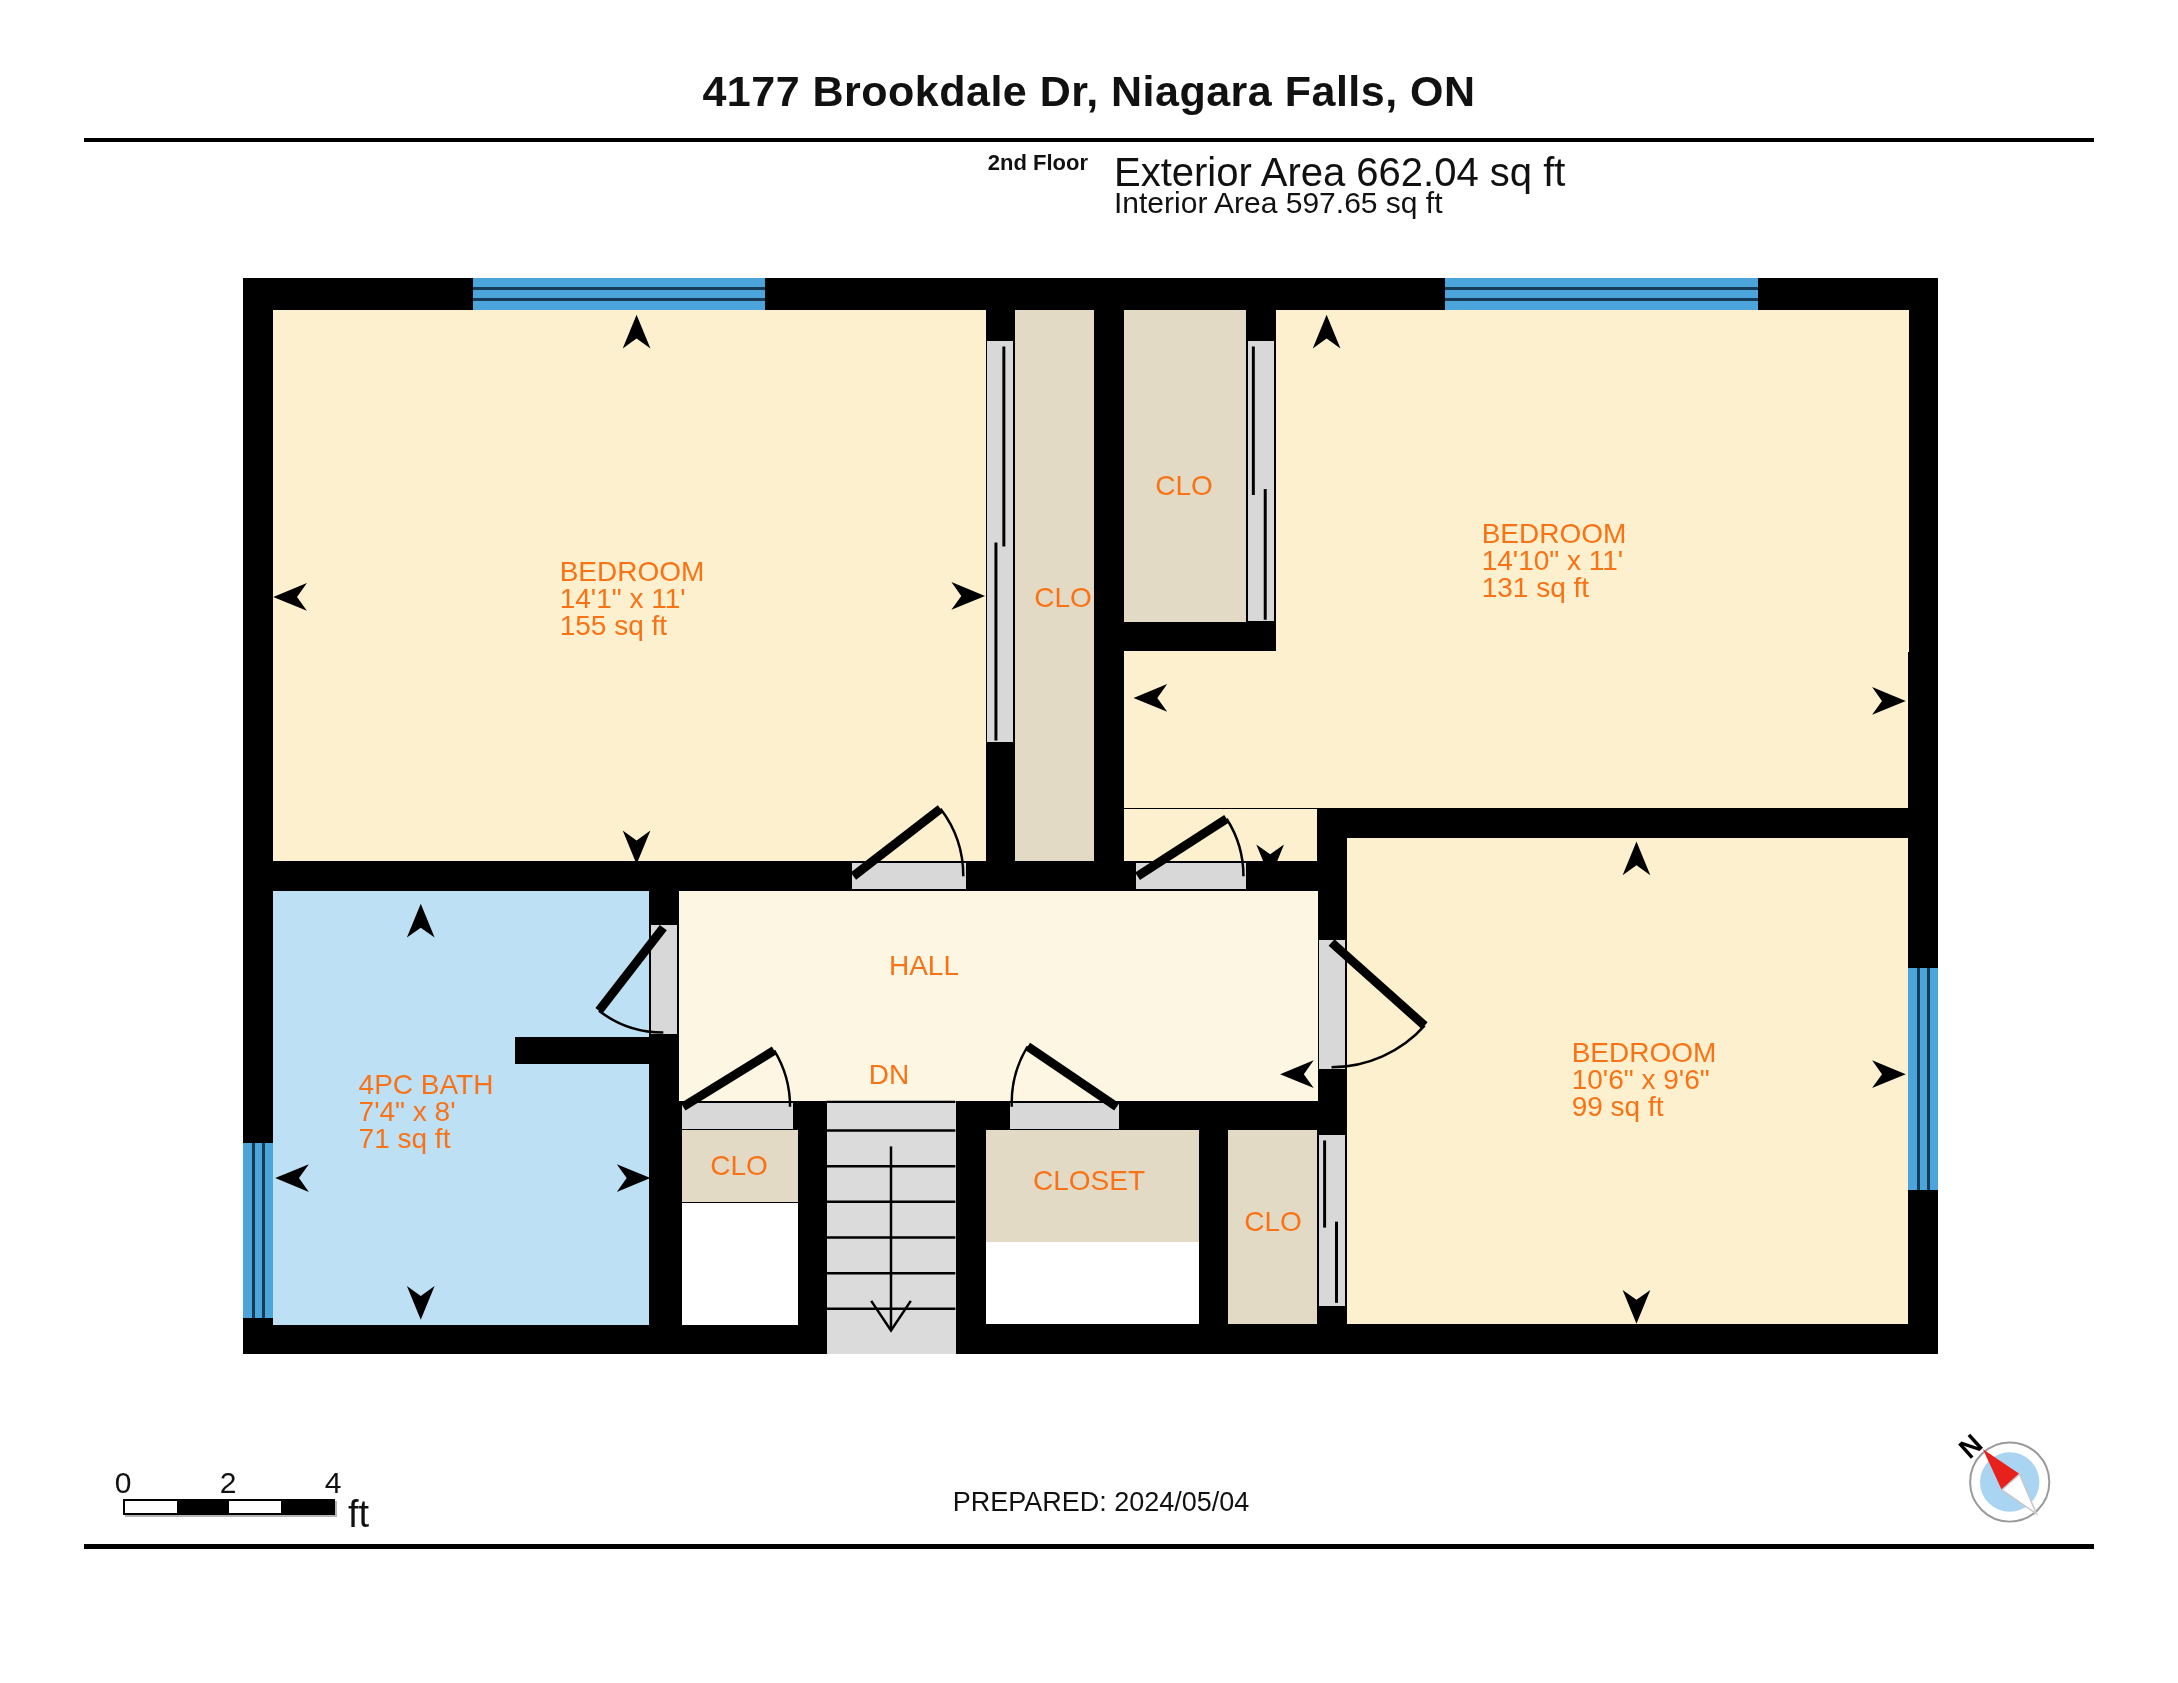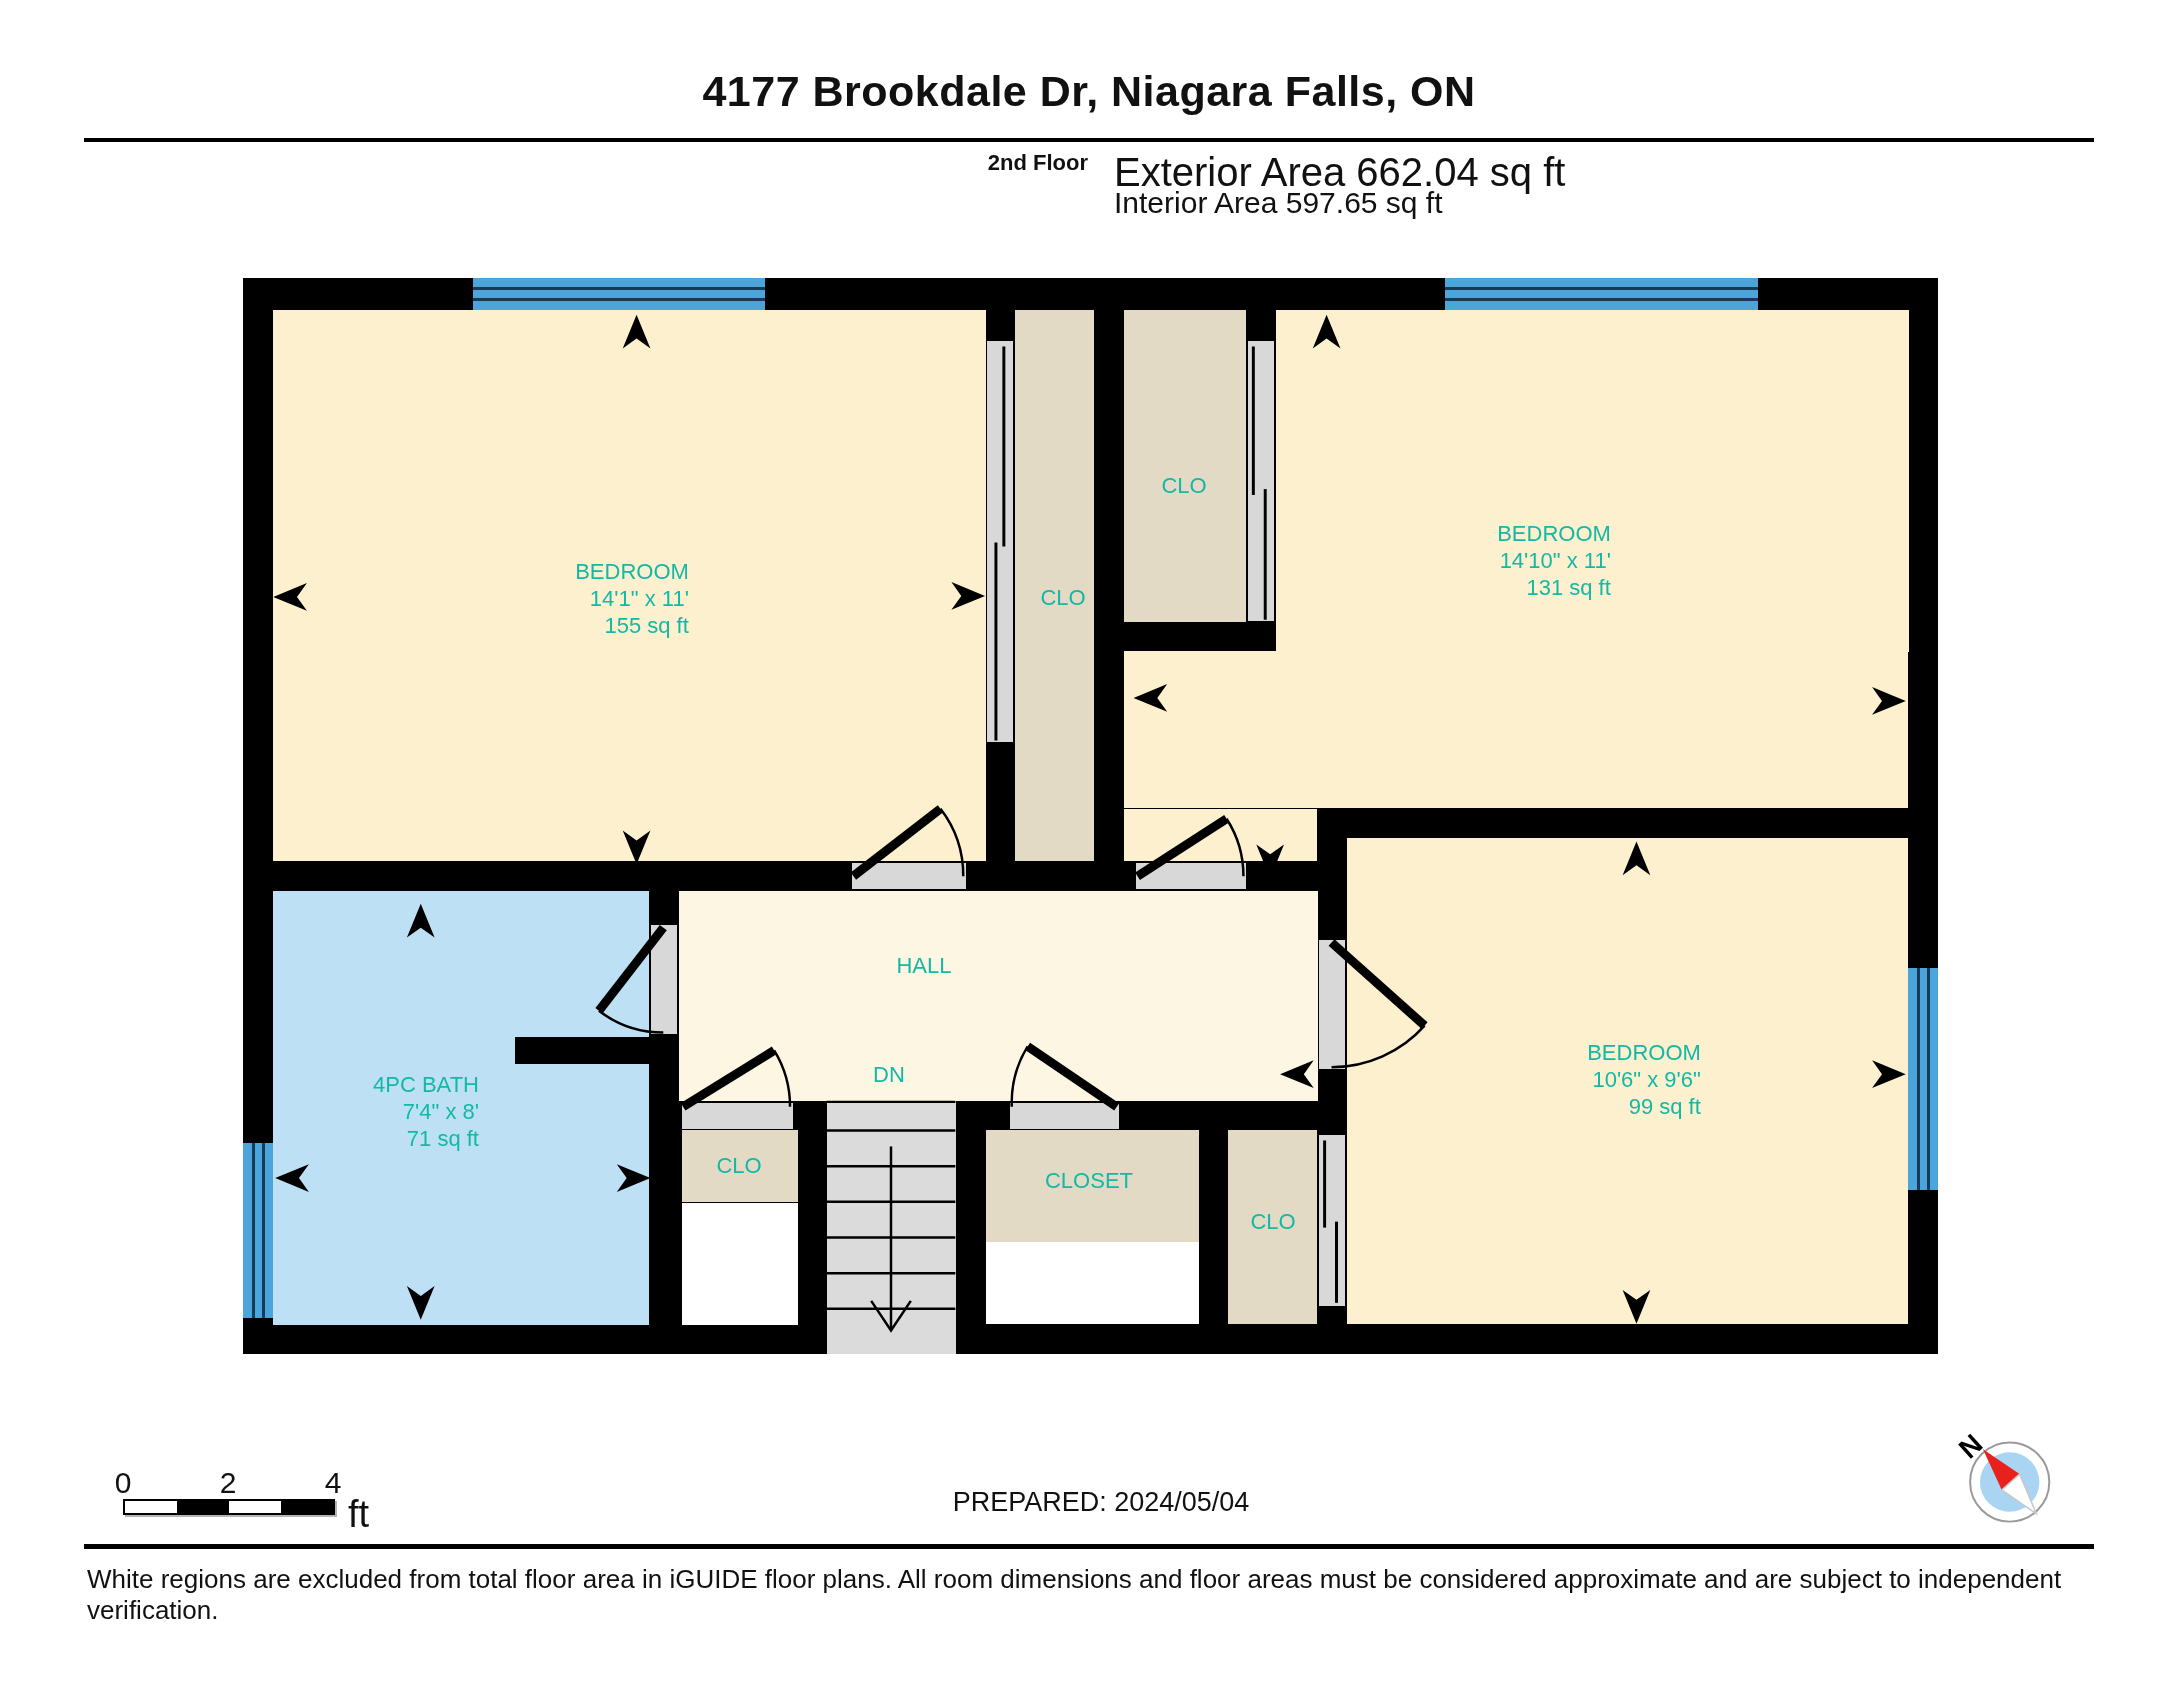--- a/index.html
+++ b/index.html
@@ -20,22 +20,22 @@
   #plan{left:243px;top:278px;width:1695px;height:1076px;background:var(--wall);}
   #plan .abs{position:absolute;}
   .room{background:var(--room);} .hall{background:var(--hall);} .closet{background:var(--closet);}
   .bath{background:var(--bath);} .void{background:var(--void);} .thresh{background:var(--threshold);}
   .stairs{background:var(--stairs);} .wallfill{background:var(--wall);}
   .win{background:var(--window);} 
   .win-h::before,.win-h::after{content:"";position:absolute;left:0;right:0;height:3px;background:#173A57;}
   .win-h::before{top:9px;} .win-h::after{top:20px;}
   .win-v::before,.win-v::after{content:"";position:absolute;top:0;bottom:0;width:3px;background:#173A57;}
   .win-v::before{left:9px;} .win-v::after{left:19px;}
-  .rlabel{position:absolute;transform:translate(-50%,-50%);text-align:right;
-          font-size:22px;line-height:27px;color:#14b8a6;white-space:nowrap;z-index:5;}
+  .rlabel{position:absolute;transform:translate(-50%,-50%);text-align:left;
+          font-size:28px;line-height:27px;color:#f97316;white-space:nowrap;z-index:5;}
   #overlay{left:0;top:0;pointer-events:none;z-index:6;}
   .leaf{stroke:#000;stroke-width:9;fill:none;}
   .arc{stroke:#000;stroke-width:2.5;fill:none;}
   .slide{stroke:#000;stroke-width:3;fill:none;}
   .stline{stroke:#000;stroke-width:2.5;fill:none;}
   .chev{fill:#000;}
   .needle-n{fill:var(--compass-needle);}
   .needle-s{fill:#fff;stroke:#c8c8c8;stroke-width:1.5;}
   .cface{fill:var(--compass-face);}
   #prepared{left:0;right:0;top:1487px;text-align:center;font-size:27px;padding-left:24px;}
@@ -204,15 +204,14 @@
   <div id="prepared" class="abs">PREPARED: 2024/05/04</div>
   <div class="sb-num abs" style="left:123px;">0</div>
   <div class="sb-num abs" style="left:228px;">2</div>
   <div class="sb-num abs" style="left:333px;">4</div>
   <div id="scalebar" class="abs">
     <span class="sb-w"></span><span class="sb-b"></span><span class="sb-w"></span><span class="sb-b"></span>
   </div>
   <div id="sb-unit" class="abs">ft</div>
 
   <div class="rule abs" style="top:1544px;height:5px;"></div>
-  <div id="disclaimer" class="abs">White regions are excluded from total floor area in iGUIDE floor plans. All room dimensions and floor areas must be considered approximate and are subject to independent verification.</div>
 </div>
 
 
 </body></html>

